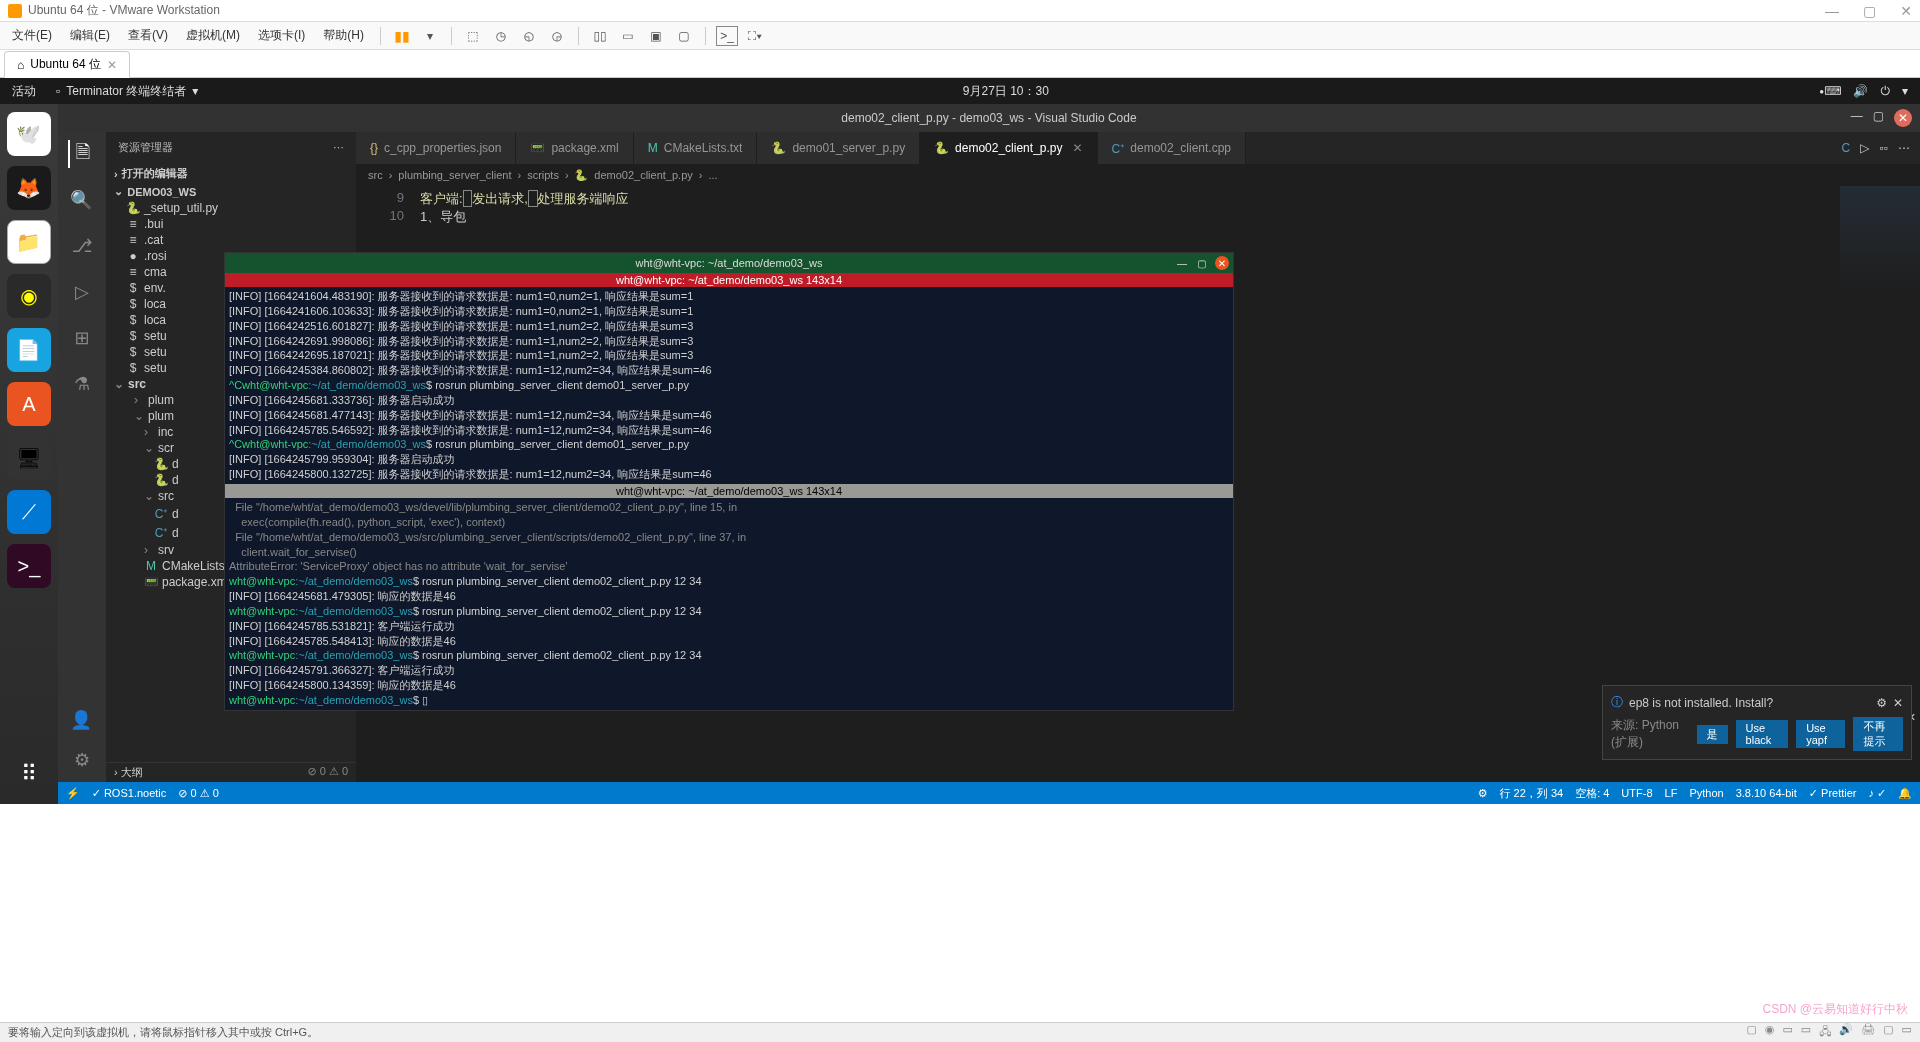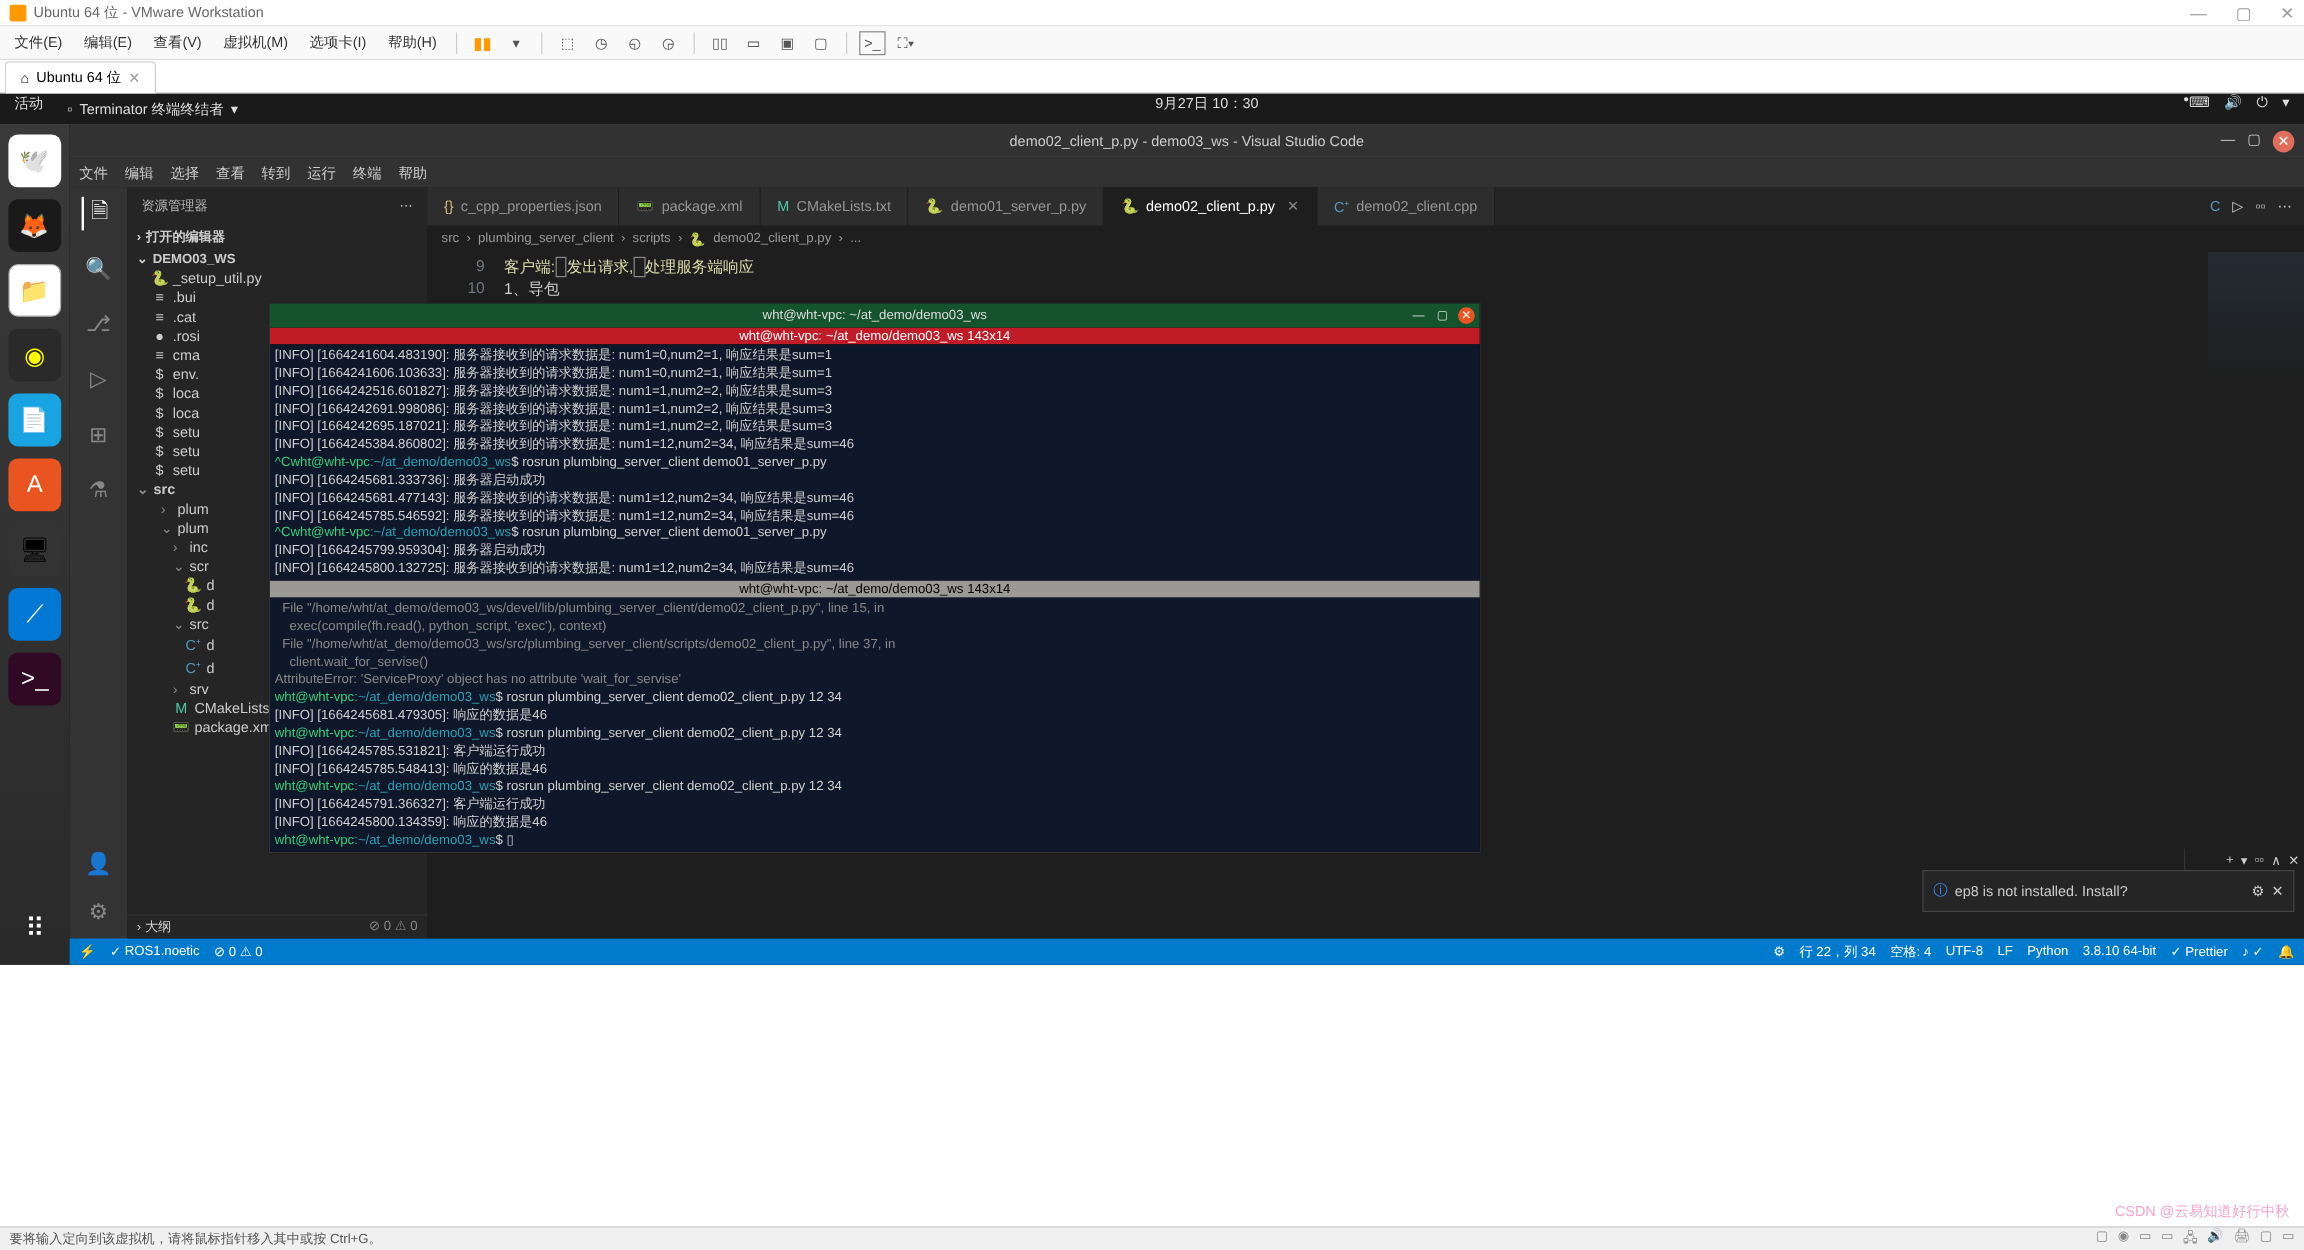--- a/index.html
+++ b/index.html
@@ -11,21 +11,21 @@
 .vmware-ctrls{margin-left:auto;display:flex;gap:24px;color:#999;font-size:14px}
 .vmware-menu{height:28px;background:#f9f9f9;display:flex;align-items:center;padding:0 6px;gap:6px;border-bottom:1px solid #ddd;font-size:12px}
 .vmware-menu .mi{padding:2px 6px;color:#333}
 .vmware-menu .sep{width:1px;height:18px;background:#ccc;margin:0 4px}
 .vmware-menu .tb-btn{width:22px;height:20px;display:flex;align-items:center;justify-content:center;color:#555}
 .vmware-menu .pause{color:#f90;font-size:14px}
 .vmware-tabs{height:28px;background:#fff;display:flex;align-items:flex-end;padding:0 4px;border-bottom:1px solid #ccc}
 .vmware-tab{padding:4px 12px;border:1px solid #ccc;border-bottom:1px solid #fff;border-radius:4px 4px 0 0;background:#fff;font-size:12px;display:flex;align-items:center;gap:6px;margin-bottom:-1px}
 .vmware-tab .x{color:#999}
 
-.ubuntu-top{height:26px;background:#1a1a1a;color:#ddd;display:flex;padding:0 12px;font-size:12px}
+.ubuntu-top{height:26px;background:#1a1a1a;color:#ddd;display:flex;align-items:center;padding:0 12px;font-size:12px}
 .ubuntu-top .clock{margin:0 auto}
 .ubuntu-top .right{display:flex;gap:12px}
 
 .vm-body{display:flex;height:700px;background:#1e1e1e}
 .dock{width:58px;background:linear-gradient(180deg,#3a3a3a,#2a2a2a);display:flex;flex-direction:column;gap:10px;padding:8px 6px;align-items:center}
 .dock .di{width:44px;height:44px;border-radius:8px;display:flex;align-items:center;justify-content:center;font-size:20px}
 .dock .thunderbird{background:#fff}
 .dock .firefox{background:#1a1a1a}
 .dock .files{background:#fff;border:1px solid #aaa}
 .dock .rhythmbox{background:#2a2a2a;color:#ff0}
@@ -171,30 +171,20 @@
 
   <div class="vscode-win">
     <div class="vscode-title">
       <span>demo02_client_p.py - demo03_ws - Visual Studio Code</span>
       <div class="wctrl">
         <span>—</span>
         <span>▢</span>
         <span class="close">✕</span>
       </div>
     </div>
-    <div class="vscode-menu">
-      <span>文件</span>
-      <span>编辑</span>
-      <span>选择</span>
-      <span>查看</span>
-      <span>转到</span>
-      <span>运行</span>
-      <span>终端</span>
-      <span>帮助</span>
-    </div>
     <div class="vscode-body">
       <div class="activitybar">
         <div class="ab active">🗎</div>
         <div class="ab">🔍</div>
         <div class="ab">⎇</div>
         <div class="ab">▷</div>
         <div class="ab">⊞</div>
         <div class="ab">⚗</div>
         <div class="bottom">
           <div class="ab">👤</div>
@@ -388,20 +378,28 @@
           <div style="color:#ccc;font-size:11px;padding:4px 0">&gt;_ <span>bash</span></div>
           <div style="color:#ccc;font-size:11px">&gt;_ <span>bash</span></div>
         </div>
 
         <div class="notif">
           <div style="display:flex;align-items:center;gap:6px">
             <span style="color:#3794ff">ⓘ</span>
             <span>ep8 is not installed. Install?</span>
             <span class="settings">⚙</span>
             <span>✕</span>
+          </div>
+          <div class="row">
+            <span style="color:#888">来源: Python (扩展)</span>
+            <span style="flex:1"></span>
+            <span class="btn">是</span>
+            <span class="btn">Use black</span>
+            <span class="btn">Use yapf</span>
+            <span class="btn">不再提示</span>
           </div>
         </div>
       </div>
     </div>
 
     <div class="outline-pane">› <span>大纲</span> <span style="float:right;color:#888">⊘ 0 ⚠ 0</span></div>
 
     <div class="statusbar">
       <span class="item">⚡</span>
       <span class="item">✓ <span>ROS1.noetic</span></span>

